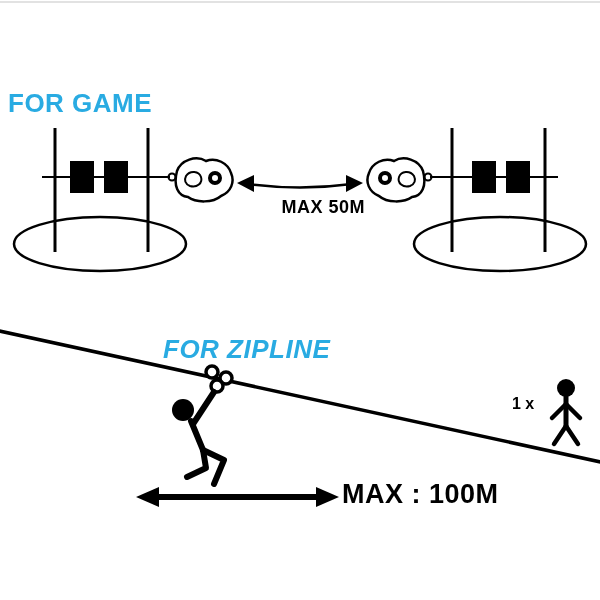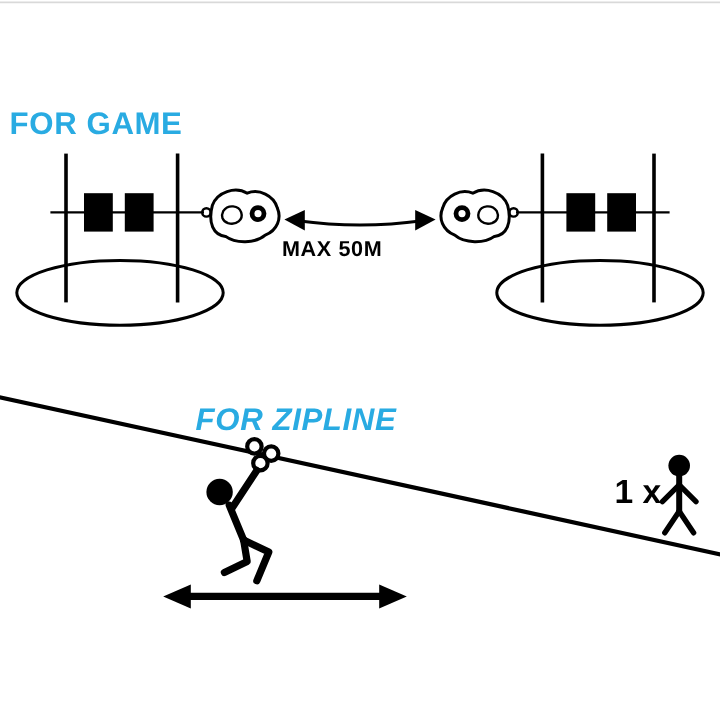--- a/index.html
+++ b/index.html
@@ -15,23 +15,23 @@
   .label {
     position: absolute;
     font-weight: bold;
     color: #000000;
     white-space: nowrap;
     line-height: 1;
   }
   .label.cyan { color: #29abe2; }
   #game-title   { left: 8px;   top: 90px;  font-size: 26px; letter-spacing: 0.5px; }
   #zip-title    { left: 163px; top: 336px; font-size: 26px; letter-spacing: 0.5px; font-style: italic; }
-  #max50-label  { left: 235px; top: 198px; width: 130px; text-align: left; font-size: 18px; letter-spacing: 0.5px; }
+  #max50-label  { left: 235px; top: 198px; width: 130px; text-align: right; font-size: 18px; letter-spacing: 0.5px; }
   #max100-label { left: 342px; top: 481px; font-size: 27px; letter-spacing: 0.5px; }
-  #qty-label    { left: 512px; top: 396px; font-size: 28px; }
+  #qty-label    { left: 512px; top: 396px; font-size: 16px; }
 </style>
 </head>
 <body>
 
 <div class="canvas">
 
   <svg width="600" height="600" viewBox="0 0 600 600">
     <defs>
 
       <g id="anchor" stroke="#000" fill="none">
@@ -105,13 +105,14 @@
   </svg>
 
   <div class="label cyan" id="game-title">FOR GAME</div>
 
   <div class="label" id="max50-label">MAX 50M</div>
 
   <div class="label cyan" id="zip-title">FOR ZIPLINE</div>
 
   <div class="label" id="qty-label">1 x</div>
 
+  <div class="label" id="max100-label">MAX : 100M</div>
 </div>
 
 </body></html>

